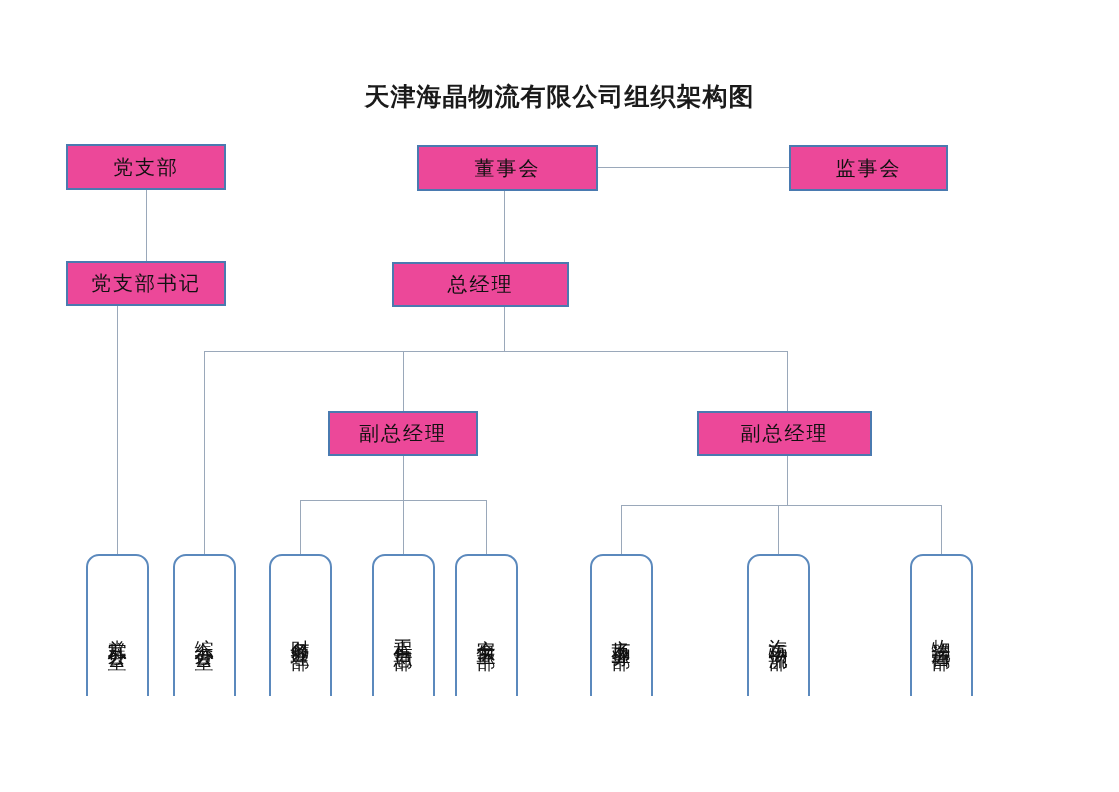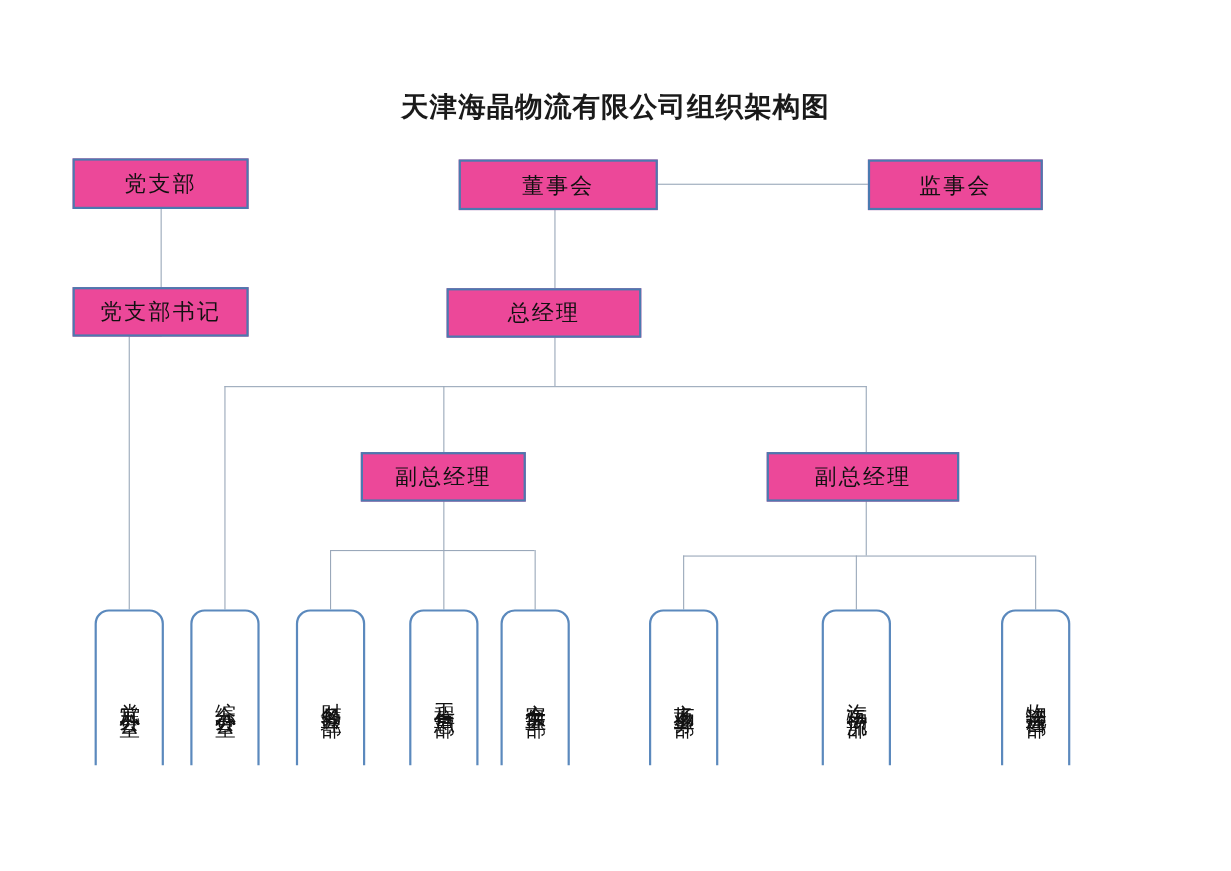--- a/index.html
+++ b/index.html
@@ -117,21 +117,21 @@
   </div>
 
   <div class="node-rect" style="left:417px; top:145px; width:181px; height:46px;">
     <span>董事会</span>
   </div>
 
   <div class="node-rect" style="left:66px; top:261px; width:160px; height:45px;">
     <span>党支部书记</span>
   </div>
 
-  <div class="node-rect" style="left:406px; top:262px; width:177px; height:45px;text-align:right;">
+  <div class="node-rect" style="left:392px; top:262px; width:177px; height:45px;text-align:right;">
     <span>总经理</span>
   </div>
 
   <div class="node-rect" style="left:328px; top:411px; width:150px; height:45px;">
     <span>副总经理</span>
   </div>
 
   <div class="node-rect" style="left:697px; top:411px; width:175px; height:45px;">
     <span>副总经理</span>
   </div>

